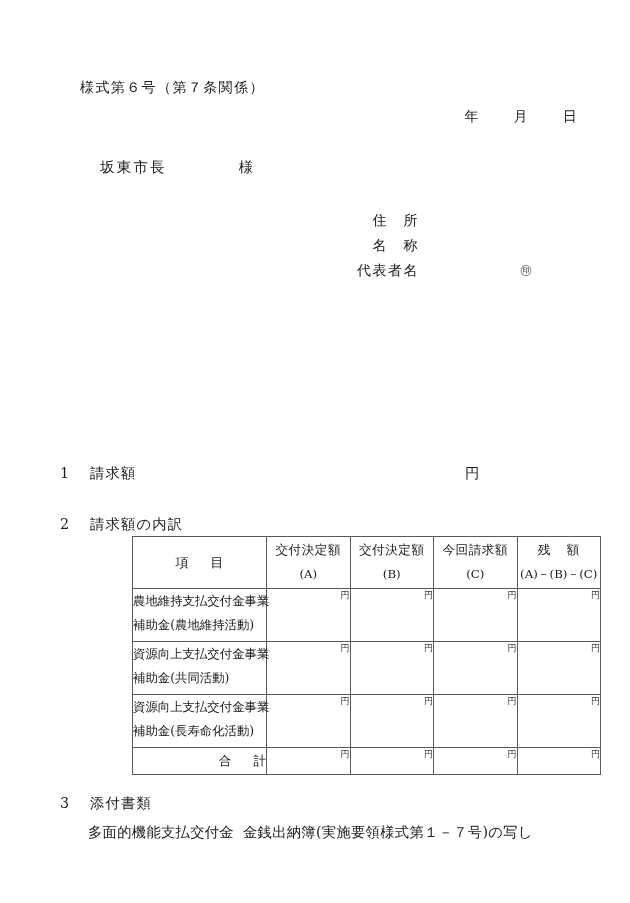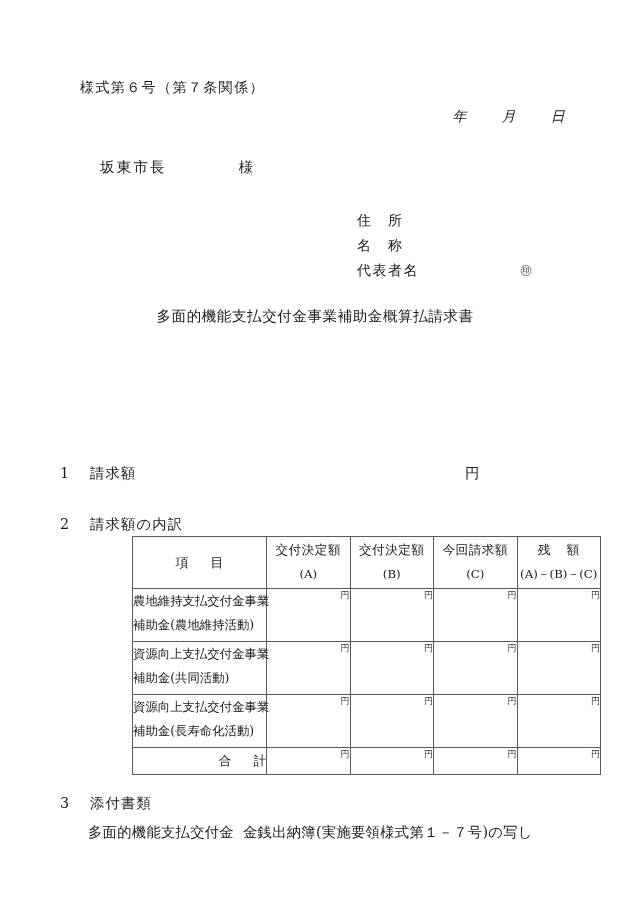--- a/index.html
+++ b/index.html
@@ -25,27 +25,26 @@
   
   .form-no {
     left: 57px;
     top: 79px;
     font-size: 14px;
     letter-spacing: 1.4px;
     white-space: nowrap;
     margin-left: 23px;
   }
   .date-line {
-    left: 0px;
+    left: 12px;
     top: 108px;
     width: 566px;
     text-align: right;
     font-size: 14px;
     letter-spacing: 1.2px;
-    font-style: italic;
   }
   .date-line .gap { display: inline-block; width: 34px; }
 
   .addressee {
     left: 72px;
     top: 158px;
     font-size: 14.5px;
     letter-spacing: 2.2px;
     white-space: nowrap;
     margin-left: 28px;
@@ -57,21 +56,21 @@
   }
 
   
   .applicant {
     left: 357px;
     top: 208px;
     font-size: 14px;
     line-height: 25px;
     white-space: nowrap;
   }
-  .applicant .row { position: relative; height: 25px; letter-spacing: 1.5px; }
+  .applicant .row { position: relative; height: 25px; letter-spacing: 1.5px; text-align: right; }
   .applicant .lbl-sp { letter-spacing: 1.5px; }
   .applicant .seal {
     position: absolute;
     left: 163px;
     top: 0;
     font-size: 12px;
     letter-spacing: 0;
   }
 
   
@@ -226,21 +225,20 @@
     </div>
     <div class="row">
       <span class="lbl-sp">名　称</span>
     </div>
     <div class="row">
       <span class="lbl-sp">代表者名</span>
       <span class="seal">㊞</span>
     </div>
   </div>
 
-  <div class="abs doc-title">多面的機能支払交付金事業補助金概算払請求書</div>
 
 
   <div class="abs sec sec-1">
     <span class="num">1</span><span>請求額</span><span class="yen">円</span>
   </div>
 
   <div class="abs sec sec-2">
     <span class="num">2</span><span>請求額の内訳</span>
   </div>
 

